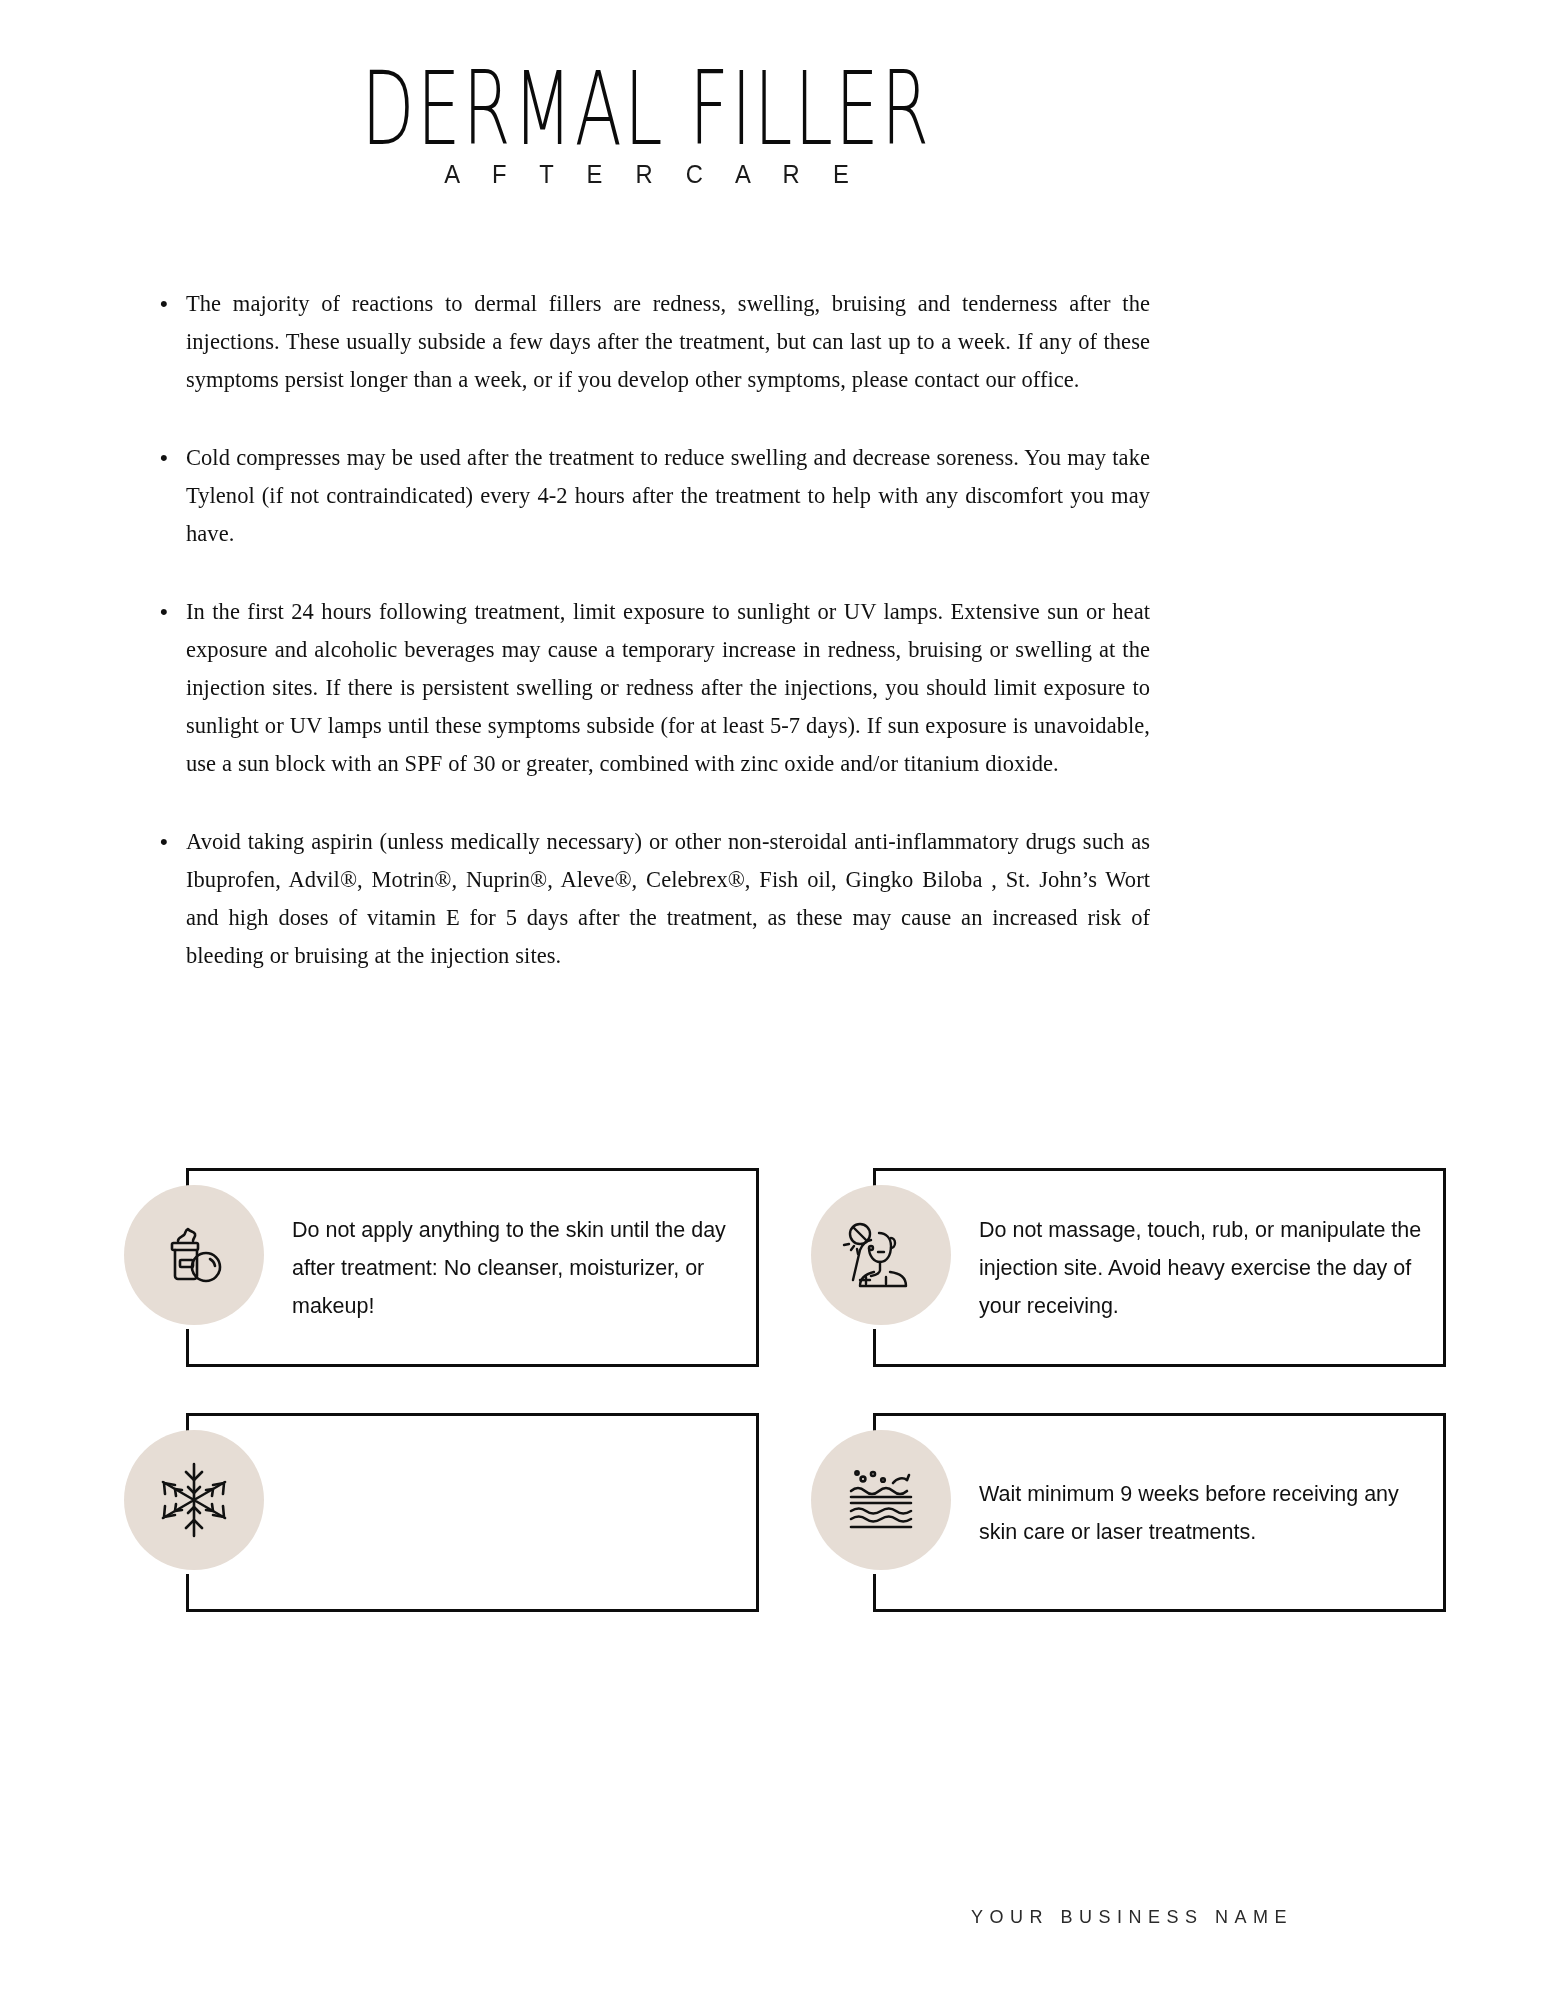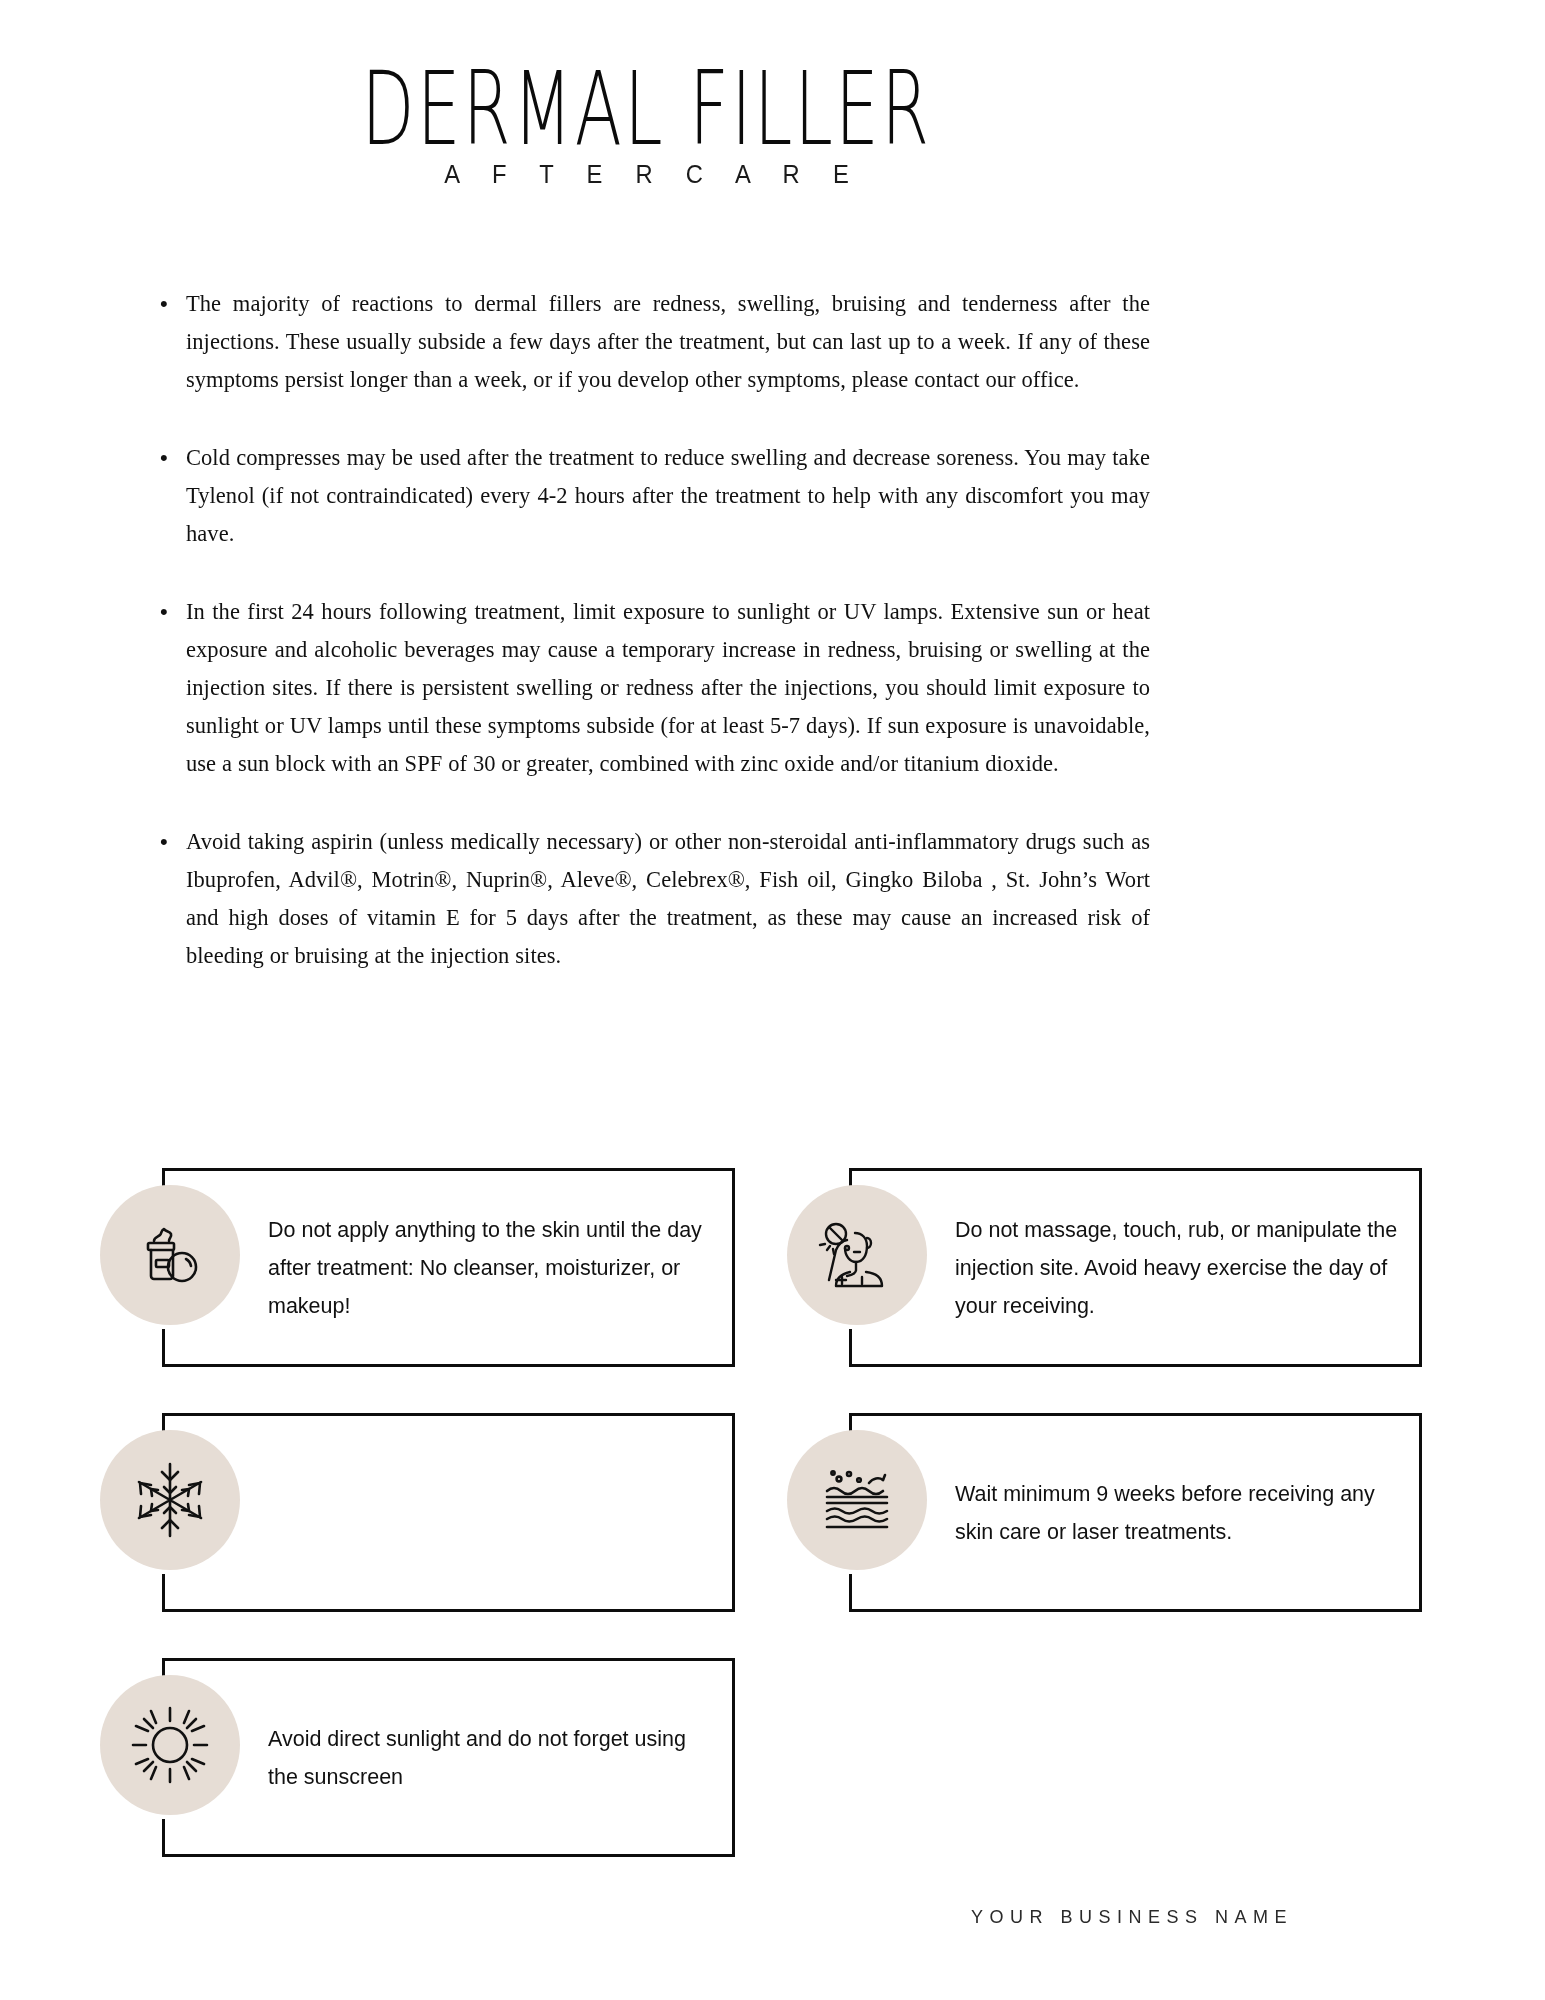--- a/index.html
+++ b/index.html
@@ -83,21 +83,21 @@
     color: #111111;
     letter-spacing: 0.05px;
     word-spacing: 0.2px;
     font-family: Liberation Serif, serif;
   }
 
   
   .cards {
     position: absolute;
     top: 1160px;
-    left: 100px;
+    left: 124px;
     width: 1322px;
     display: grid;
     grid-template-columns: 635px 635px;
     column-gap: 52px;
     row-gap: 30px;
   }
 
   .card {
     position: relative;
     height: 215px;
@@ -268,31 +268,18 @@
           <circle cx="46" cy="15" r="1.8"></circle>
           <circle cx="20" cy="8" r="1.6"></circle>
           <path d="M56 18c4-5 10-6 14-3"></path>
           <path d="M70 15l2-5"></path>
         </svg>
       </div>
       <div class="card-text">Wait minimum 9 weeks before receiving any skin care or laser treatments.</div>
     </div>
 
 
-    <div class="card">
-      <div class="card-box"></div>
-      <div class="card-box-gap"></div>
-      <div class="card-circle">
-        <svg width="86" height="86" viewBox="0 0 86 86" fill="none" stroke="#111" stroke-width="2.6" stroke-linecap="round" stroke-linejoin="round">
-          <circle cx="43" cy="43" r="17"></circle>
-          <path d="M43 6v13M43 67v13M6 43h13M67 43h13"></path>
-          <path d="M17 17l9 9M60 60l9 9M69 17l-9 9M26 60l-9 9"></path>
-          <path d="M24 9l5 12M57 65l5 12M9 62l12-5M65 29l12-5M9 24l12 5M65 57l12 5M24 77l5-12M57 21l5-12"></path>
-        </svg>
-      </div>
-      <div class="card-text">Avoid direct sunlight and do not forget using the sunscreen</div>
-    </div>
 
   </div>
 
   <div class="footer">YOUR BUSINESS NAME</div>
 
 </div>
 
 </body></html>

